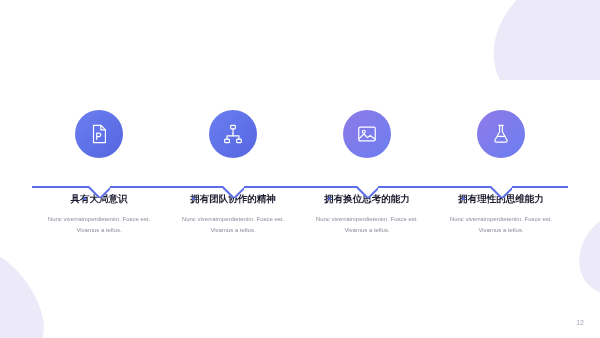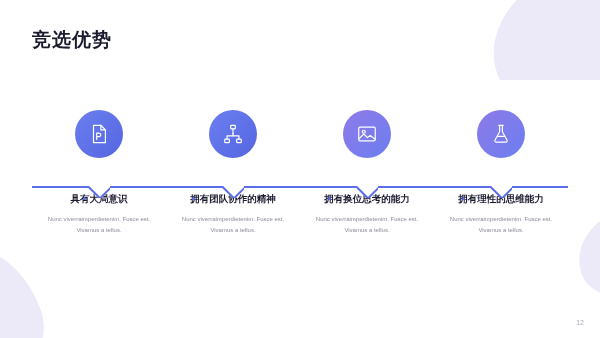--- a/index.html
+++ b/index.html
@@ -166,21 +166,20 @@
   <svg class="blob blob-top-right" viewBox="0 0 190 150">
     <path d="M30,150 C10,110 40,60 90,40 C130,24 150,0 190,-10 L190,150 Z" fill="#eceaf9"></path>
   </svg>
   <svg class="blob blob-bottom-left" viewBox="0 0 160 150">
     <path d="M0,20 C45,10 80,40 95,80 C110,120 80,150 30,150 L0,150 Z" fill="#eceaf9"></path>
   </svg>
   <svg class="blob blob-mid-right" viewBox="0 0 90 90">
     <path d="M90,0 C60,5 35,30 40,60 C44,82 65,90 90,90 Z" fill="#eceaf9"></path>
   </svg>
 
-  <div class="title">竞选优势</div>
 
   <div class="divider"></div>
 
   <div class="columns">
 
     <div class="col">
       <div class="circle c1">
         <span>
           <svg width="22" height="22" viewBox="0 0 24 24" fill="none" stroke="#ffffff" stroke-width="1.3" stroke-linecap="round" stroke-linejoin="round">
             <path d="M6 2.5h8l5 5v14H6z"></path>

